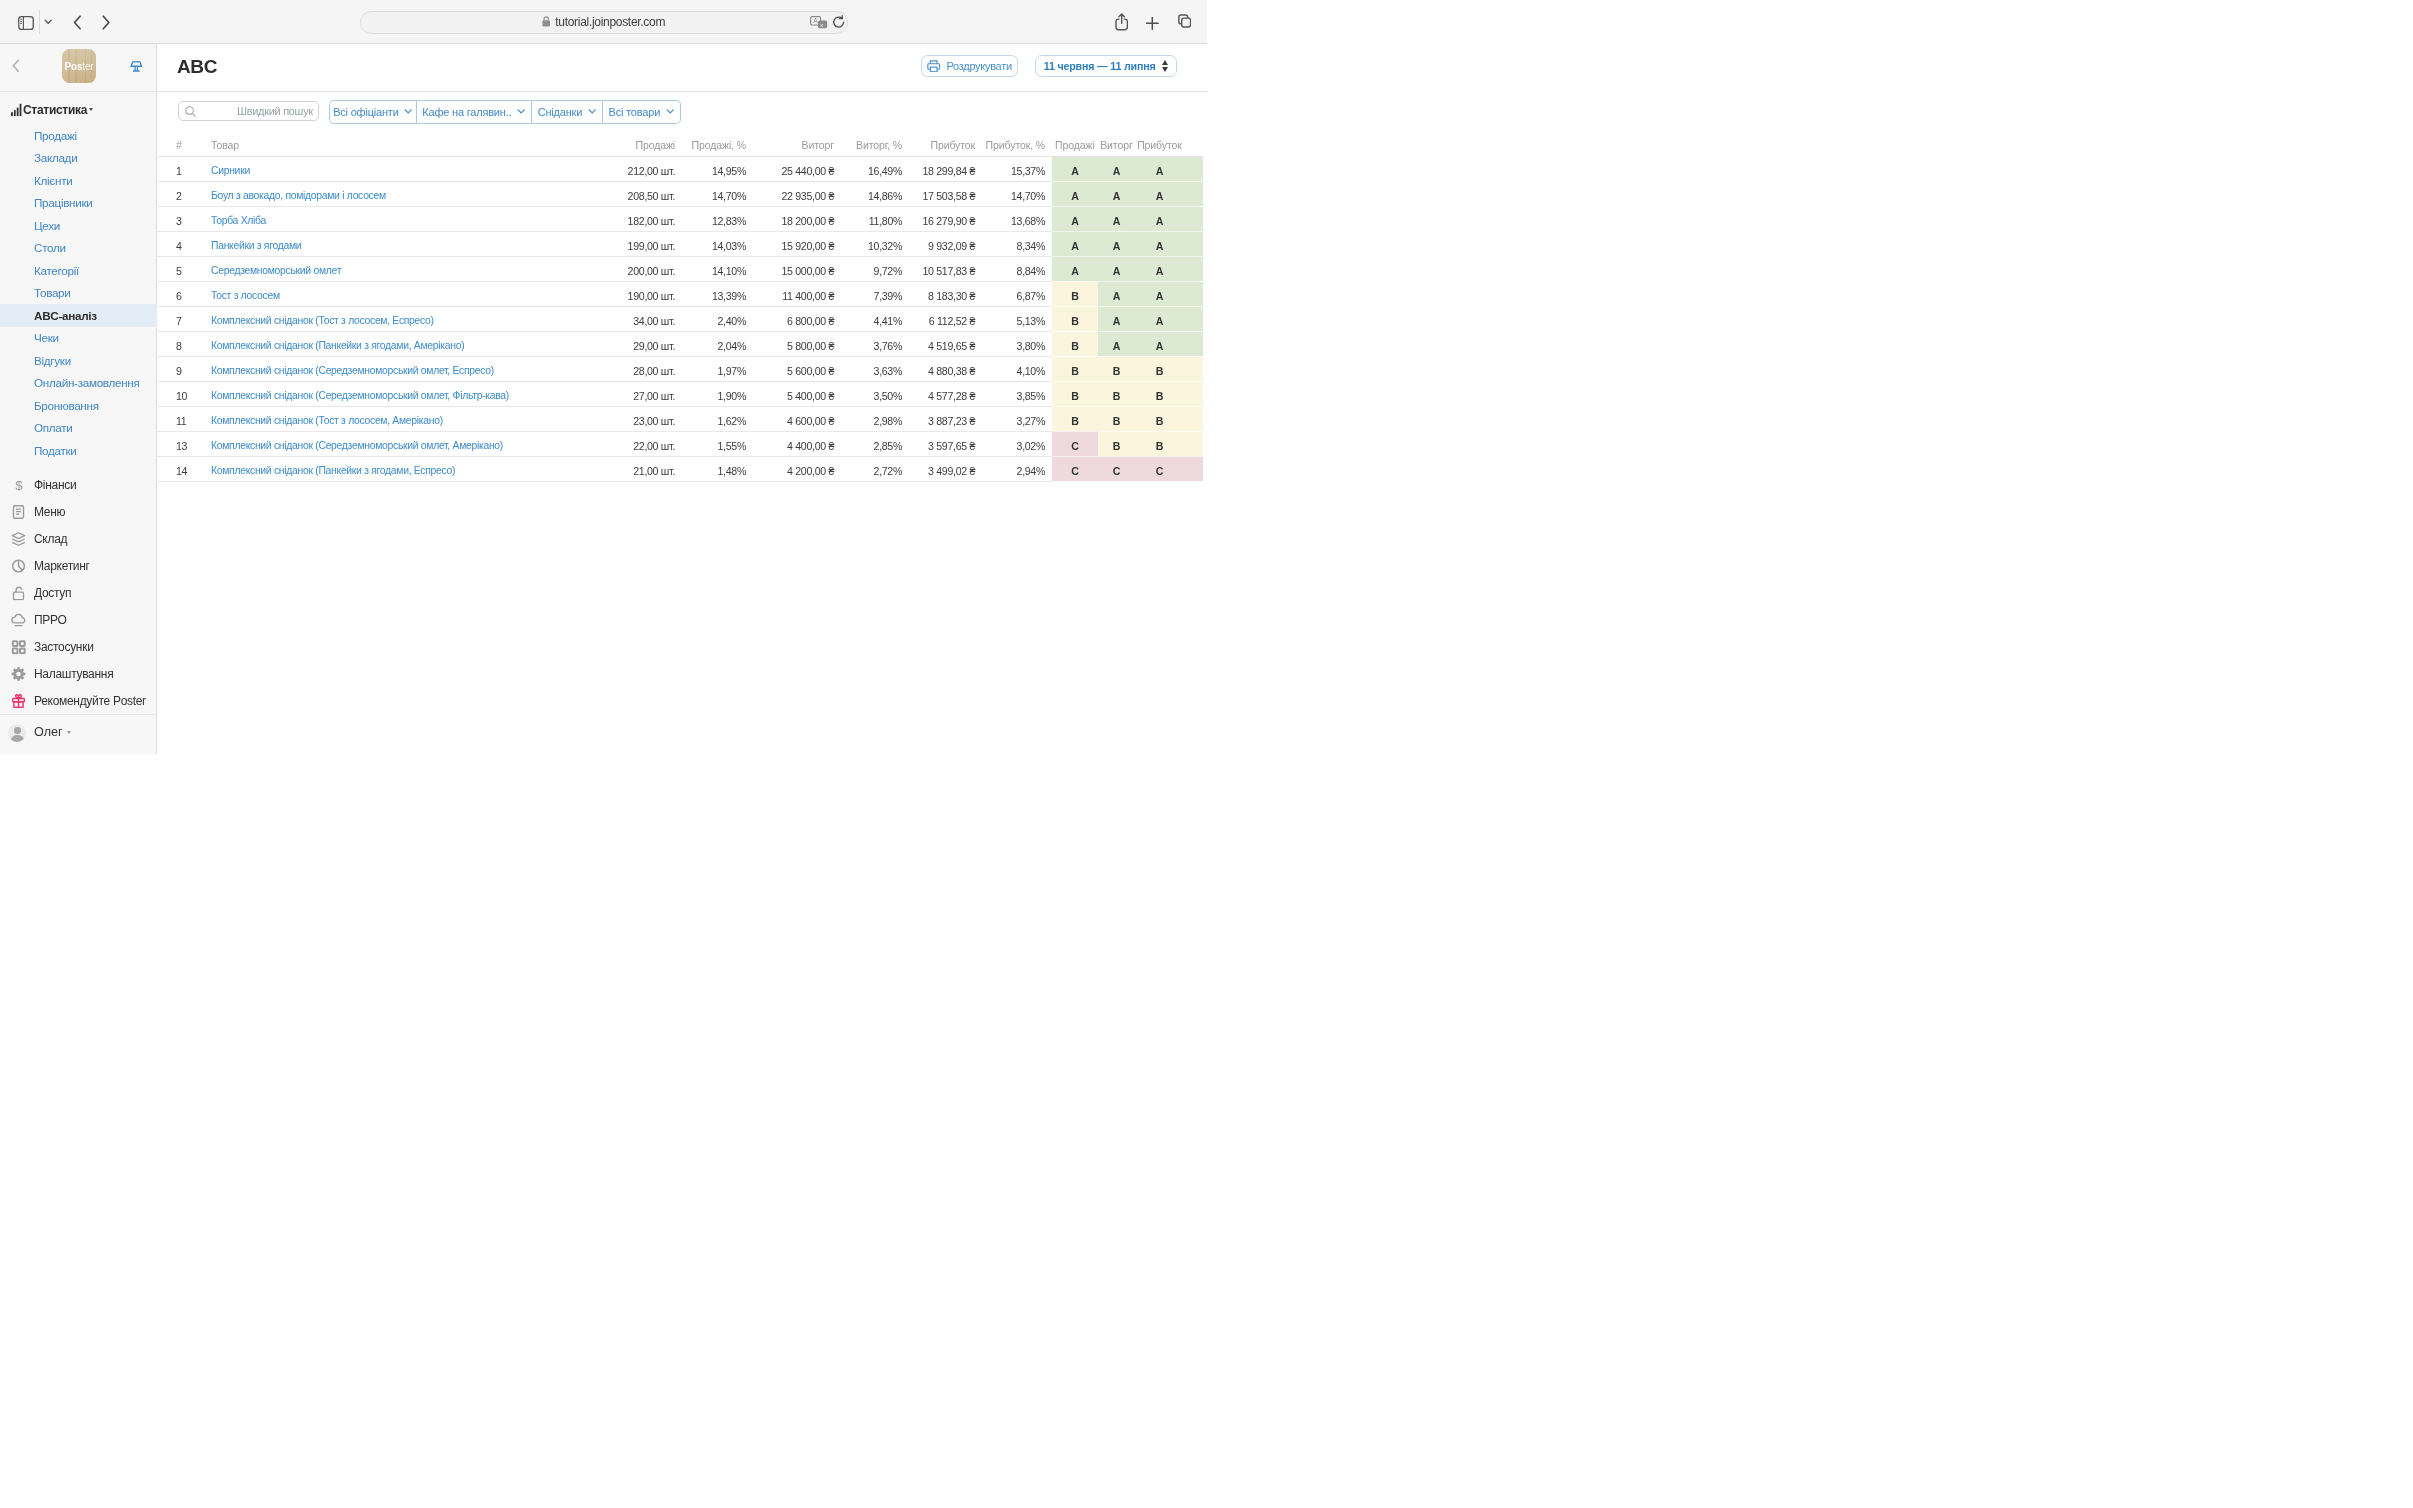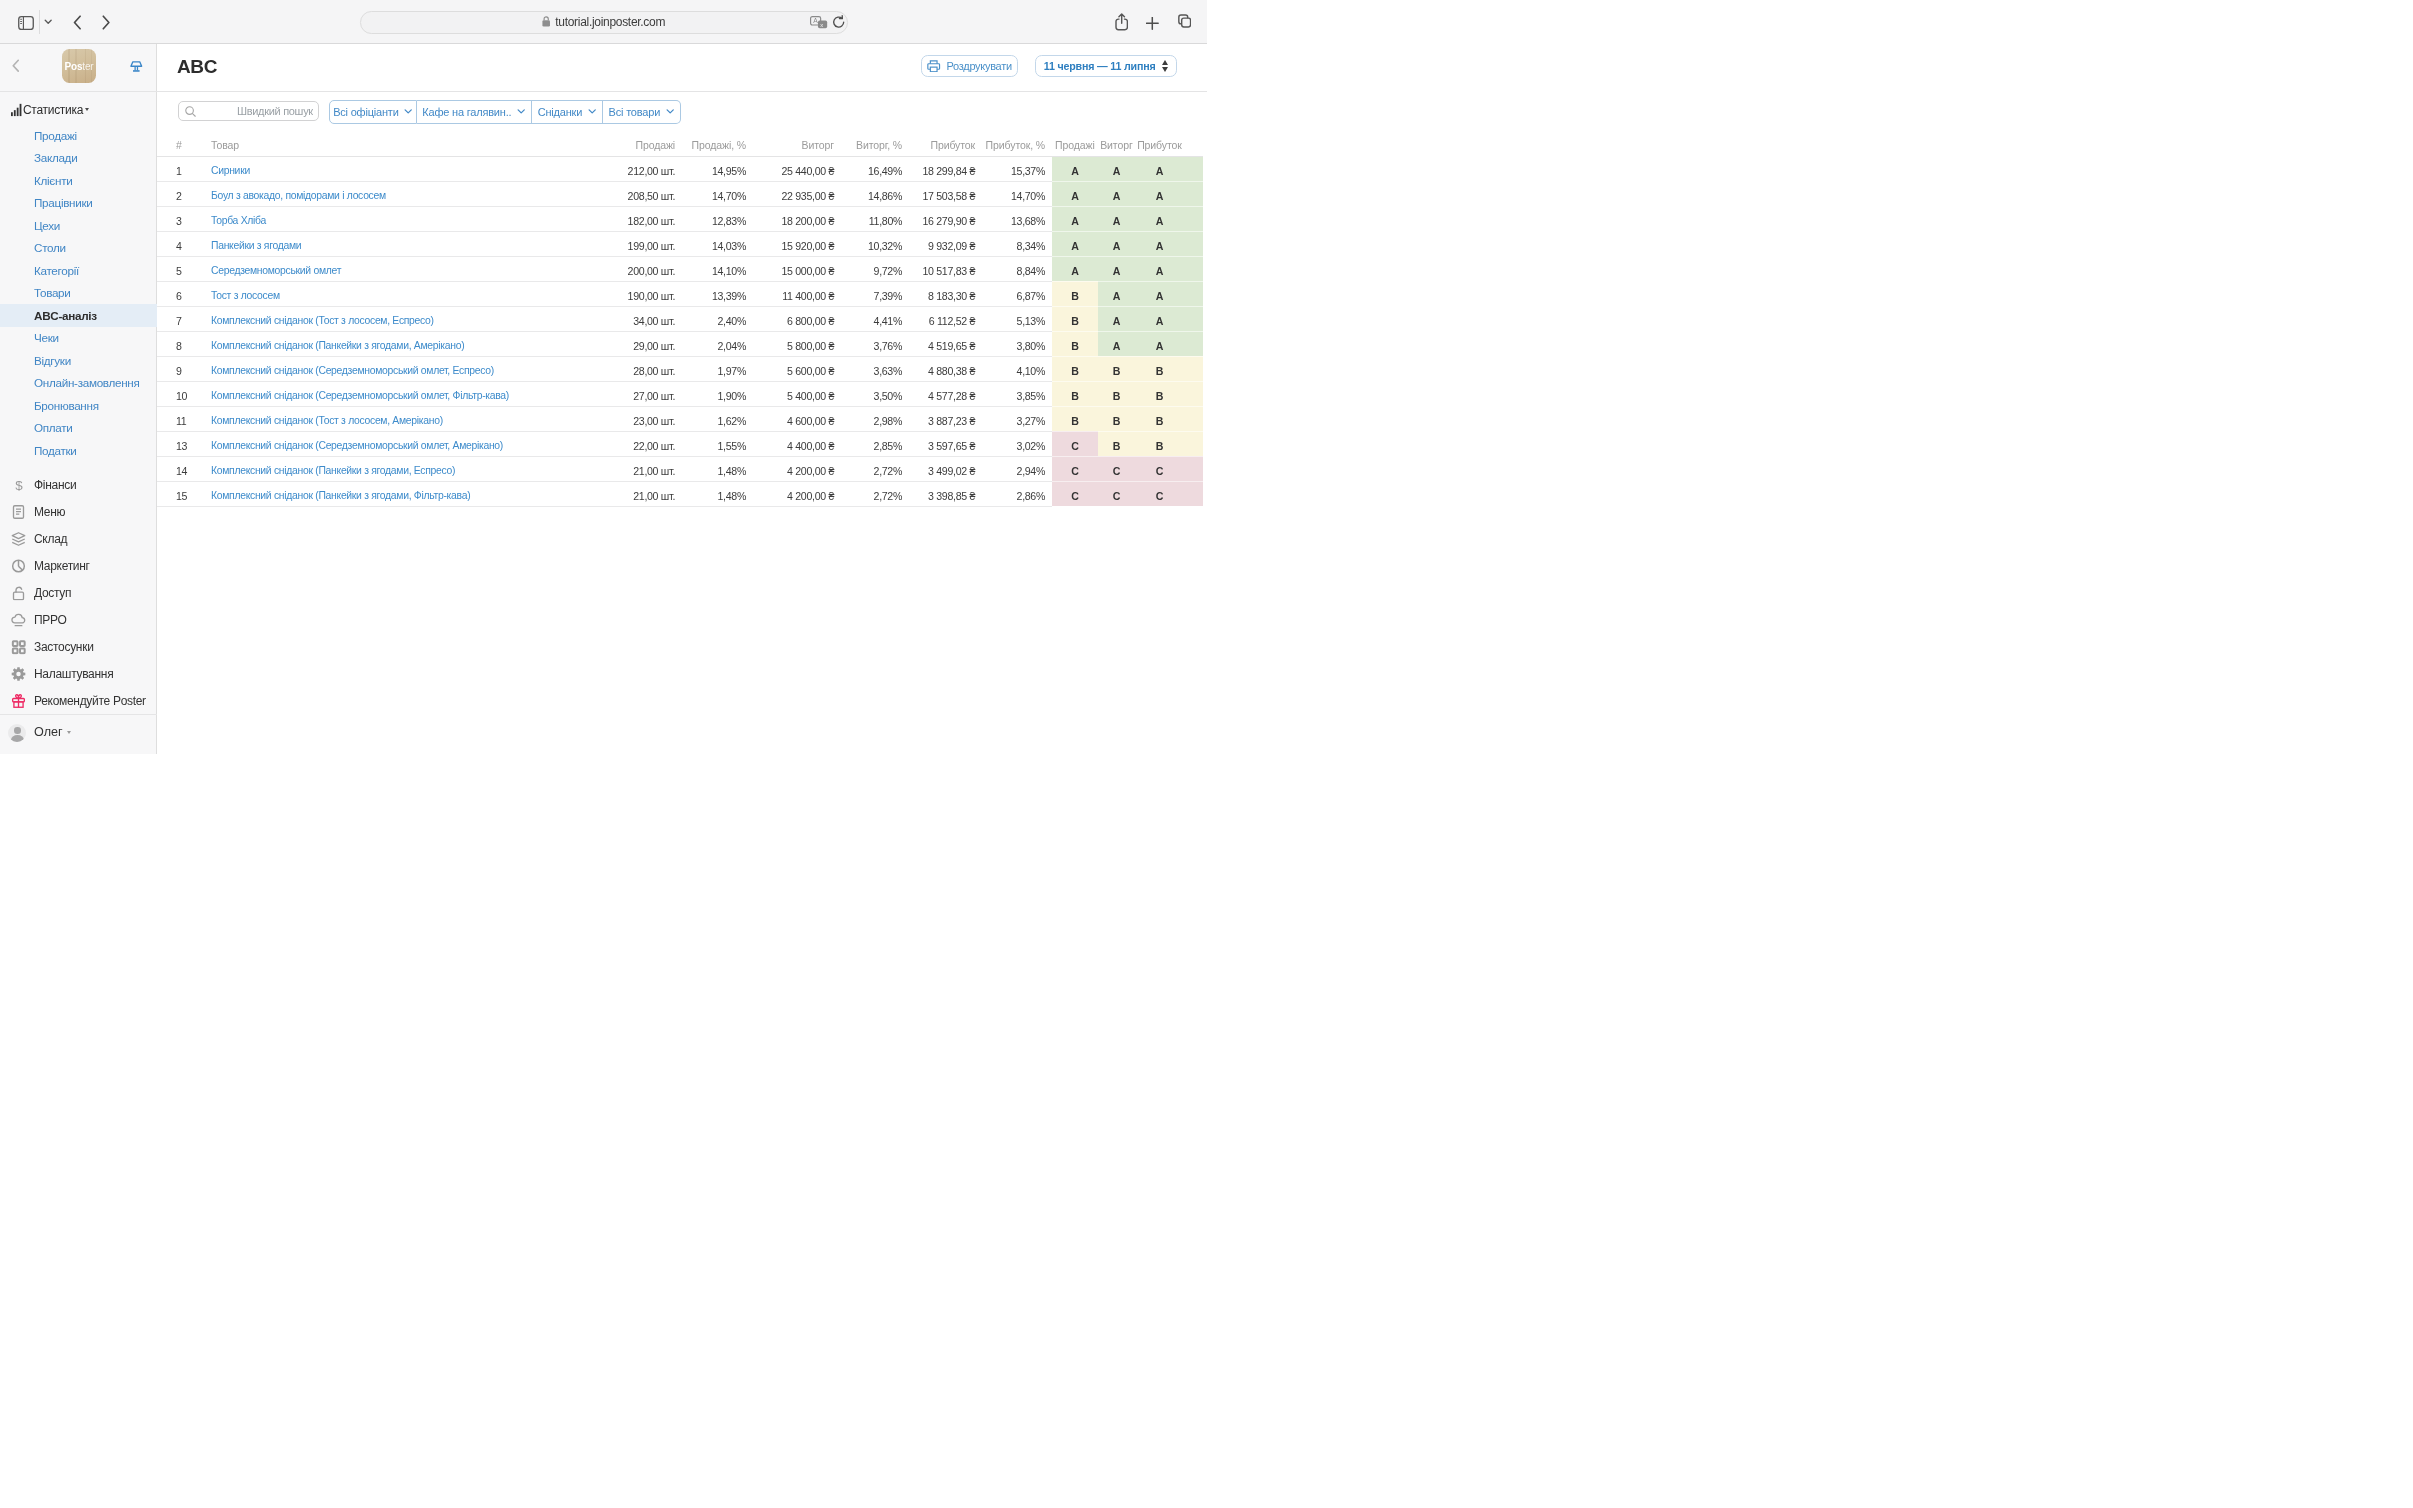--- a/index.html
+++ b/index.html
@@ -120,21 +120,21 @@
           <b>Pos</b>
           <span style="opacity:0.8">ter</span>
         </div>
     </div>
     <svg style="position:absolute;left:130px;top:17px" width="12.6" height="11" viewBox="0 0 15 13">
       <path d="M3.4 0.9 H11.6 L13.9 6.2 H1.1 Z" fill="none" stroke="#3a86c8" stroke-width="1.6" stroke-linejoin="round"></path>
       <path d="M6.1 6.2 V10.9 M8.9 6.2 V10.9" stroke="#3a86c8" stroke-width="1.5"></path>
       <path d="M3.6 11.8 H11.4" stroke="#3a86c8" stroke-width="1.9"></path>
     </svg>
 
-    <div class="titem" style="position:absolute;left:0;top:52px;width:157px;font-weight:normal;font-size:12px;color:#2d2d2d;letter-spacing:-0.3px;padding-left:23px;">
+    <div class="titem" style="position:absolute;left:0;top:52px;width:157px;font-weight:bold;font-size:12px;color:#2d2d2d;letter-spacing:-0.3px;padding-left:23px;">
       <svg class="ticon" viewBox="0 0 18 18" style="width:12.6px;height:15px;left:11px;">
         <rect x="0" y="12.2" width="2.6" height="5.5" fill="#333"></rect>
         <rect x="4.1" y="9.2" width="2.6" height="8.5" fill="#333"></rect>
         <rect x="8.2" y="5.7" width="2.6" height="12" fill="#333"></rect>
         <rect x="12.3" y="0.2" width="2.6" height="17.5" fill="#333"></rect>
       </svg>
       Статистика
       <span style="margin-left:1.7px;width:0;height:0;border-left:2.5px solid transparent;border-right:2.5px solid transparent;border-top:3.4px solid #4a4a4a;"></span>
     </div>
 
@@ -462,31 +462,17 @@
           <td class="num">1,48%</td>
           <td class="num">4 200,00 ₴</td>
           <td class="num">2,72%</td>
           <td class="num">3 499,02 ₴</td>
           <td class="num">2,94%</td>
           <td></td>
           <td class="z zC">С</td>
           <td class="z zC">С</td>
           <td class="z zC pr3">С</td>
         </tr>
-        <tr>
-          <td style="padding-left:19px">15</td>
-          <td class="lnk">Комплексний сніданок (Панкейки з ягодами, Фільтр-кава)</td>
-          <td class="num">21,00 шт.</td>
-          <td class="num">1,48%</td>
-          <td class="num">4 200,00 ₴</td>
-          <td class="num">2,72%</td>
-          <td class="num">3 398,85 ₴</td>
-          <td class="num">2,86%</td>
-          <td></td>
-          <td class="z zC">С</td>
-          <td class="z zC">С</td>
-          <td class="z zC pr3">С</td>
-        </tr>
       </tbody>
   </table>
 
 </div>
 
 
 </body></html>

